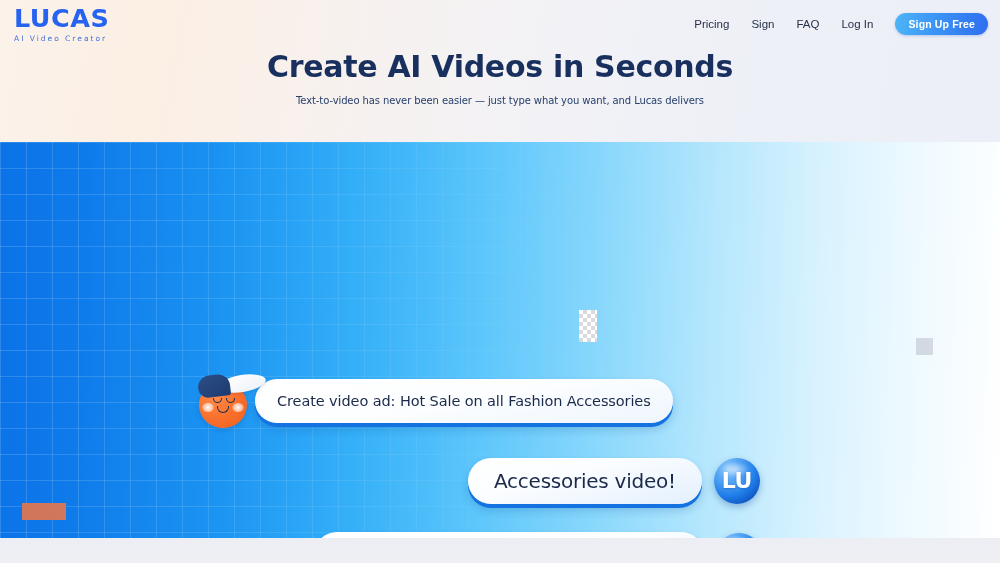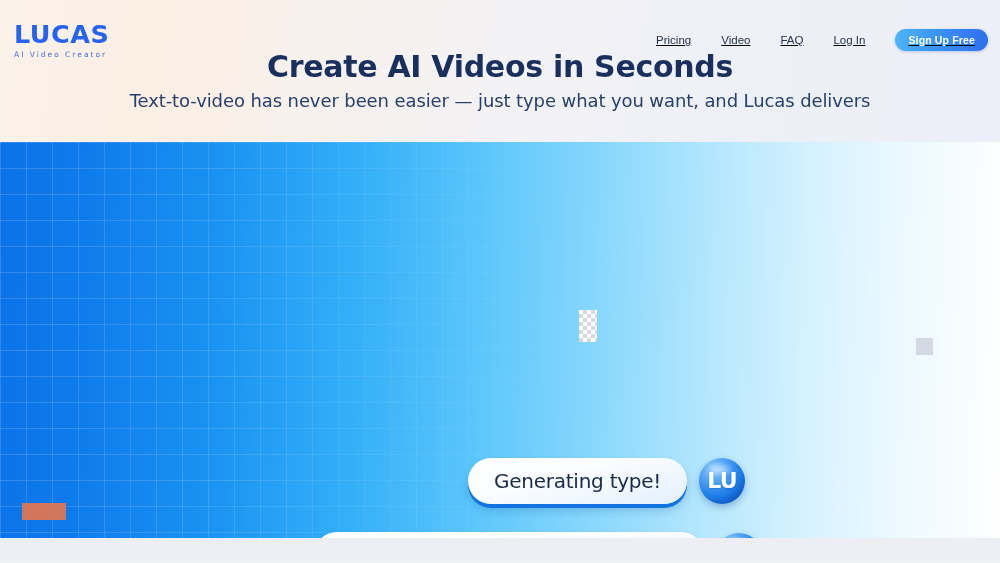--- a/index.html
+++ b/index.html
@@ -33,21 +33,21 @@
         #fcefe4 16%,
         #f7f1ee 34%,
         #f2f2f6 55%,
         #eef0f7 75%,
         #eceff7 100%);
     z-index: 2;
   }
 
   .nav {
     position: absolute;
-    top: 16px; left: 0;
+    top: 0; left: 0;
     width: 1000px;
     height: 48px;
     display: flex;
     align-items: center;
   }
 
   .logo-block {
     position: absolute;
     left: 14px;
     top: 6px;
@@ -73,22 +73,21 @@
     margin-top: 2px;
     line-height: 9px;
   }
 
   .nav-right {
     position: absolute;
     right: 12px;
     top: 13px;
     display: flex;
     align-items: center;
-    gap: 12px;
-    text-decoration: underline;
+    gap: 4px;
   }
   .nav-link {
     font-size: 11.5px;
     color: #28324a;
     text-decoration: none;
     padding: 4px 9px;
     line-height: 14px;
     white-space: nowrap;
     cursor: pointer;
   }
@@ -123,21 +122,21 @@
     font-family: "DejaVu Sans", sans-serif;
     font-size: 30px;
     font-weight: 700;
     letter-spacing: -0.3px;
     color: #19305e;
     line-height: 38px;
   }
   .subheadline {
     margin-top: 7px;
     font-family: "DejaVu Sans", sans-serif;
-    font-size: 18px;
+    font-size: 10px;
     font-weight: 400;
     color: #27406c;
     line-height: 16px;
     letter-spacing: -0.1px;
   }
 
   
   .stage {
     position: absolute;
     top: 142px; left: 0;
@@ -364,21 +363,21 @@
 
     <nav class="nav">
 
       <div class="logo-block">
         <div class="logo-word">LUCAS</div>
         <div class="logo-tag">AI Video Creator</div>
       </div>
 
       <div class="nav-right">
         <a class="nav-link" href="#">Pricing</a>
-        <a class="nav-link" href="#">Video</a>
+        <a class="nav-link" href="#">Sign</a>
         <a class="nav-link" href="#">FAQ</a>
         <a class="nav-link" href="#">Log In</a>
         <button class="signup-btn">Sign Up Free</button>
       </div>
 
     </nav>
 
     <div class="hero-copy">
       <h1 class="headline">Create AI Videos in Seconds</h1>
       <p class="subheadline">Text-to-video has never been easier — just type what you want, and Lucas delivers</p>
@@ -388,25 +387,43 @@
 
   <section class="stage">
 
     <div class="stage-grid"></div>
 
     <div class="deco deco-checker deco-checker-1"></div>
 
     <div class="deco deco-gray-square"></div>
     <div class="deco deco-orange-bar"></div>
 
+    <div class="chat-row row-prompt">
+
+      <div class="avatar-face">
+        <div class="face-brim"></div>
+        <div class="face-ball"></div>
+        <div class="face-cap"></div>
+        <div class="cheek l"></div>
+        <div class="cheek r"></div>
+        <div class="eye l"></div>
+        <div class="eye r"></div>
+        <div class="mouth"></div>
+      </div>
+
+      <div class="bubble bubble-prompt">
+        <span class="bubble-text">Create video ad: Hot Sale on all Fashion Accessories</span>
+      </div>
+
+    </div>
 
     <div class="chat-row row-generating">
 
       <div class="bubble bubble-generating">
-        <span class="bubble-text">Generating type!</span>
+        <span class="bubble-text">Accessories video!</span>
       </div>
 
       <div class="lu-avatar">
         <span class="lu-text">LU</span>
       </div>
 
     </div>
 
     <div class="chat-row row-loading">
 

